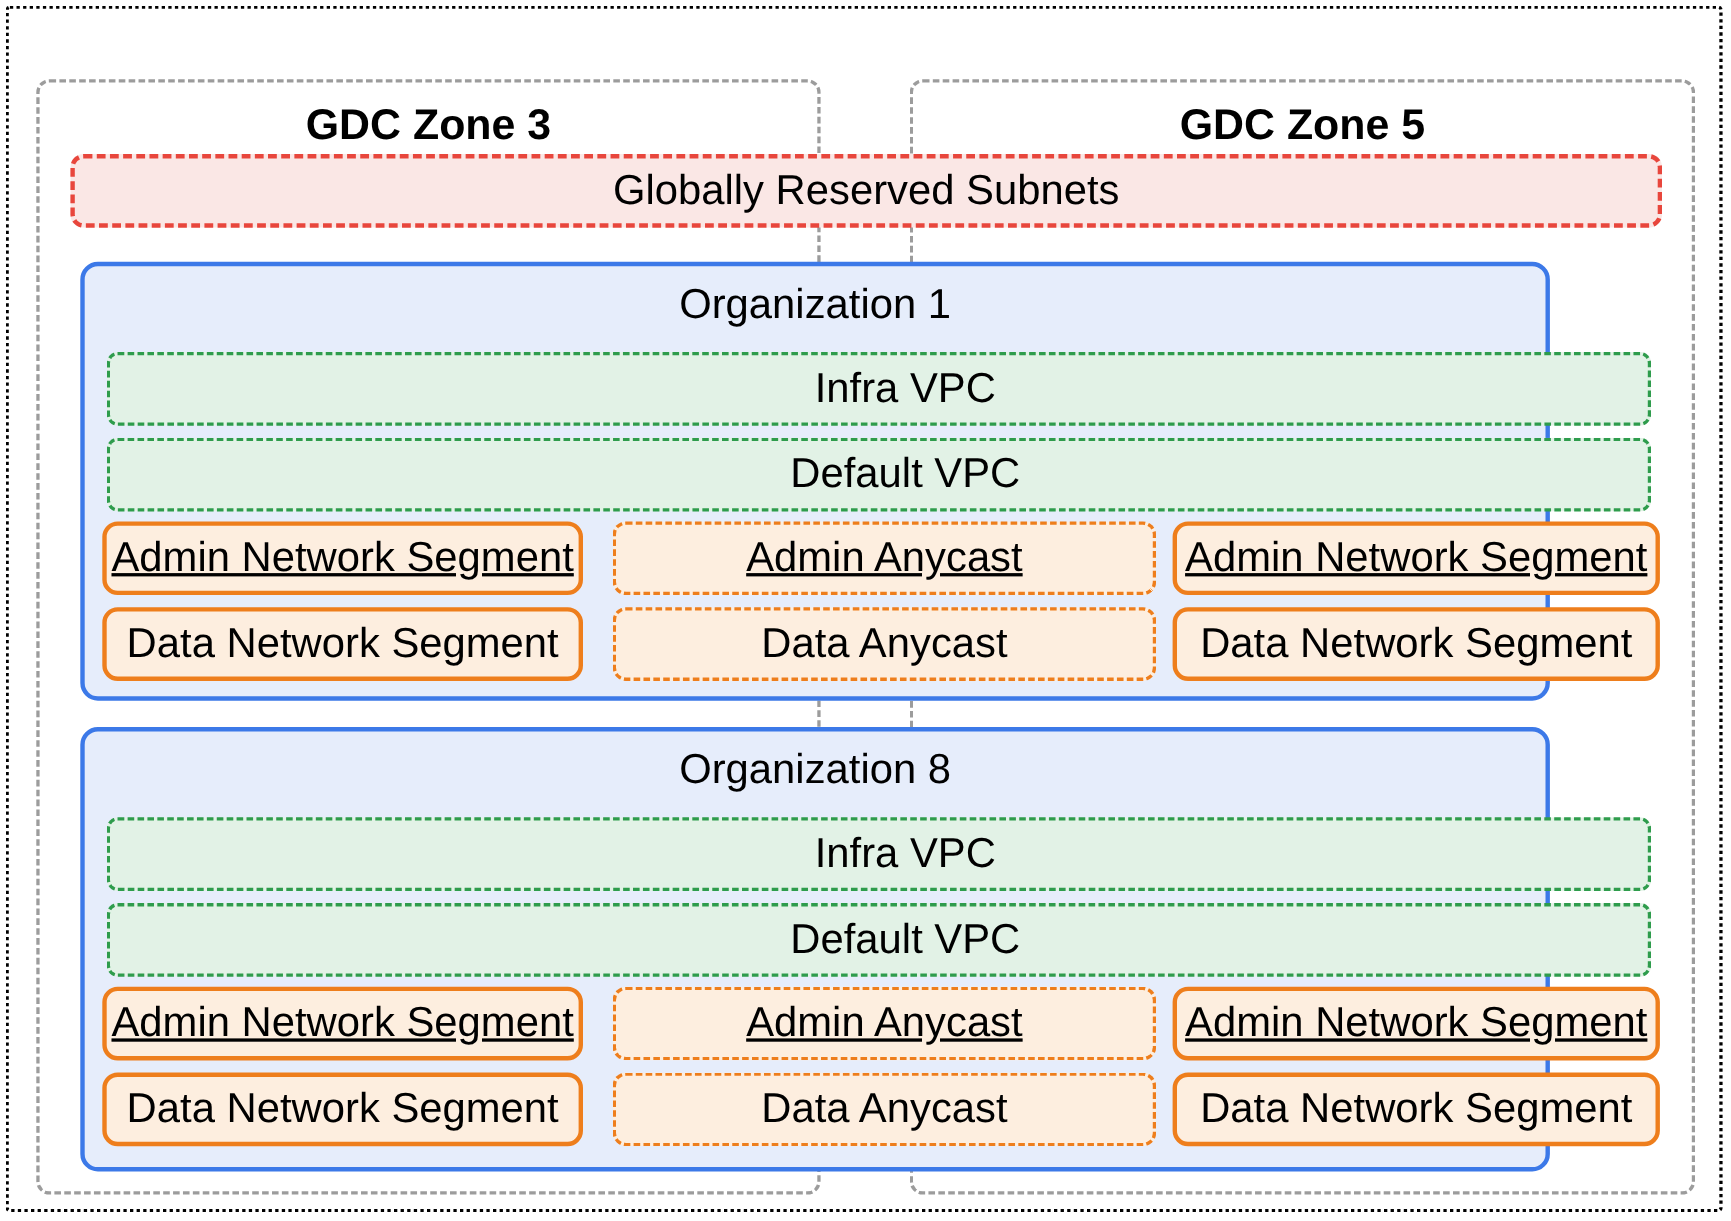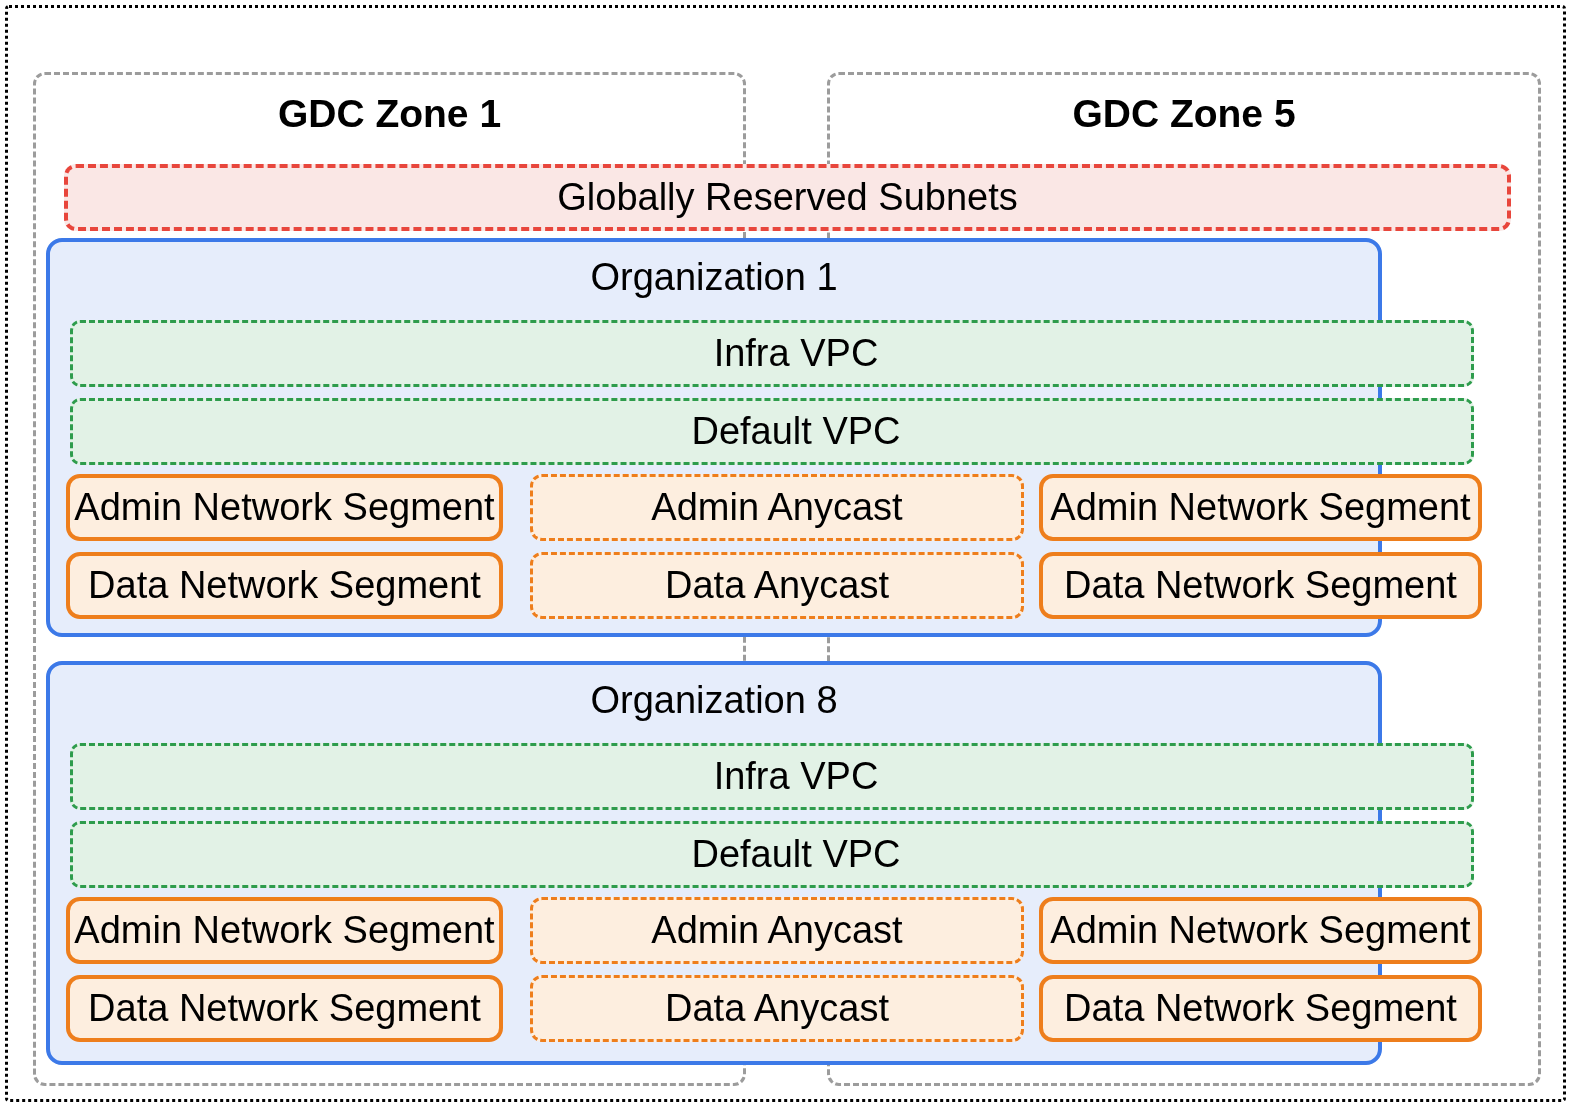--- a/index.html
+++ b/index.html
@@ -32,31 +32,31 @@
   }
   .zone-1 { left: 33px;  width: 713px; }
   .zone-2 { left: 827px; width: 714px; }
   .zone-title {
     padding-top: 16px; text-align: center;
     font-size: 39px; font-weight: bold; line-height: 46px;
   }
 
   
   .reserved-band {
-    position: absolute; left: 64px; top: 164px; width: 1447px; height: 67px;
+    position: absolute; left: 64px; top: 140px; width: 1447px; height: 67px;
     background: var(--redFill, #fae7e5);
     border: 4px dashed var(--red, #e8463c);
     border-radius: 12px;
     display: flex; align-items: center; justify-content: center;
     font-size: 38px;
   }
 
   
   .org {
-    position: absolute; left: 46px; width: 1336px;
+    position: absolute; left: 73px; width: 1336px;
     background: var(--blueFill, #e6edfb);
     border: 4px solid var(--blue, #3c79e8);
     border-radius: 16px;
   }
   .org-1 { top: 238px; height: 399px; }
   .org-2 { top: 661px; height: 404px; }
   .org-title {
     position: absolute; left: 0; top: 12px; width: 100%;
     text-align: center; font-size: 38px; line-height: 46px;
   }
@@ -74,36 +74,36 @@
   .vpc-default { top: 156px; }
 
   .seg {
     position: absolute; height: 67px;
     background: var(--orangeFill, #fdeedf);
     display: flex; align-items: center; justify-content: center;
     font-size: 38px;
   }
   .seg-solid  { border: 4px solid var(--orange, #ee7e1c); border-radius: 14px; }
   .seg-dashed { border: 3px dashed var(--orange, #ee7e1c); border-radius: 12px; }
-  .row-admin { top: 232px; }
+  .row-admin { top: 232px; text-decoration: underline; }
   .row-data  { top: 310px; }
   .col-left   { left: 16px;  width: 437px; }
   .col-center { left: 480px; width: 494px; }
   .col-right  { left: 989px; width: 443px; }
 </style>
 </head>
 <body>
 
 <div class="diagram">
 
   <div class="outer-border"></div>
 
 
   <div class="zone zone-1">
-    <div class="zone-title">GDC Zone 1</div>
+    <div class="zone-title">GDC Zone 3</div>
   </div>
 
   <div class="zone zone-2">
     <div class="zone-title">GDC Zone 5</div>
   </div>
 
   <div class="reserved-band">Globally Reserved Subnets</div>
 
   <div class="org org-1">
     <div class="org-title">Organization 1</div>

